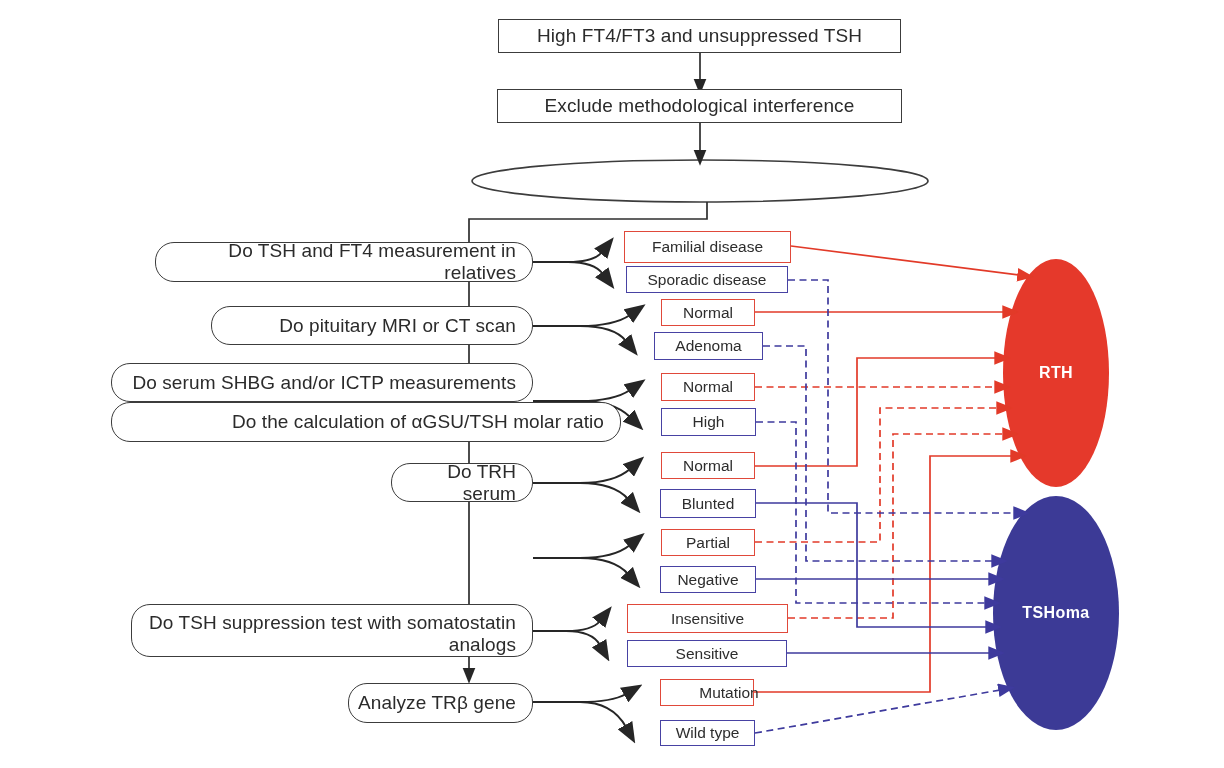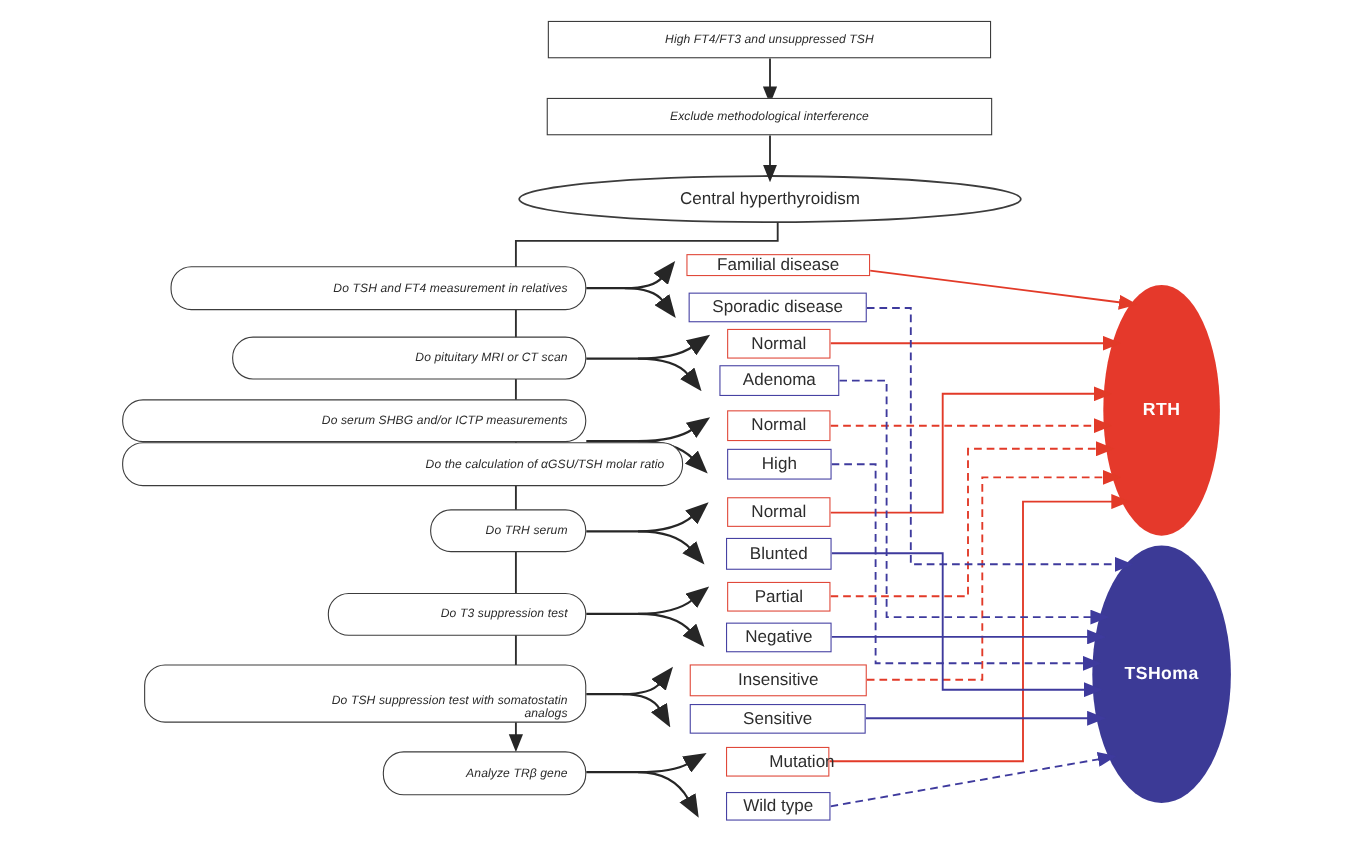--- a/index.html
+++ b/index.html
@@ -4,21 +4,21 @@
 <style>
   html,body{margin:0;padding:0;background:#ffffff;}
   #canvas{
     position:relative;width:1224px;height:768px;background:#ffffff;
     font-family:"Liberation Sans","DejaVu Sans",sans-serif;color:#2b2b2b;overflow:hidden;
   }
   #wires{position:absolute;left:0;top:0;z-index:1;}
   .box{
     position:absolute;background:#ffffff;border:1.6px solid #3c3c3c;
     display:flex;align-items:center;box-sizing:border-box;z-index:2;
-    font-size:11px;line-height:1.15;letter-spacing:.1px;font-style:italic;
+    font-size:19px;line-height:1.15;letter-spacing:.1px;
   }
   .box.center{justify-content:center;text-align:center;}
   .box.right{justify-content:flex-end;text-align:right;padding-right:16px;border-radius:19px;}
   .finding{
     position:absolute;background:#ffffff;display:flex;align-items:center;justify-content:center;
     box-sizing:border-box;z-index:2;font-size:15.5px;color:#2d2d2d;text-align:center;
   }
   .finding.red{border:1.7px solid #e0493a;}
   .finding.blue{border:1.7px solid #4742a3;}
   .oval-label{
@@ -95,35 +95,33 @@
     <path class="bd" d="M 763 346 H 806 V 561 H 993" marker-end="url(#mk-blue)"></path>
     <path class="bd" d="M 756 422 H 796 V 603 H 986" marker-end="url(#mk-blue)"></path>
     <path class="bs" d="M 756 503 H 857 V 627 H 987" marker-end="url(#mk-blue)"></path>
     <path class="bs" d="M 756 579 H 990" marker-end="url(#mk-blue)"></path>
     <path class="bs" d="M 787 653 H 990" marker-end="url(#mk-blue)"></path>
     <path class="bd" d="M 755 733 L 1000 690" marker-end="url(#mk-blue)"></path>
   </svg>
 
   <div class="box center" style="left:498px;top:19px;width:403px;height:34px;">High FT4/FT3 and unsuppressed TSH</div>
   <div class="box center" style="left:497px;top:89px;width:405px;height:34px;">Exclude methodological interference</div>
-  <div class="central-label" style="left:472px;top:161px;width:456px;height:40px;">Central hyperthyroidism</div>
 
   <div class="box right" style="left:155px;top:242px;width:378px;height:40px;">Do TSH and FT4 measurement in relatives</div>
   <div class="box right" style="left:211px;top:306px;width:322px;height:39px;">Do pituitary MRI or CT scan</div>
   <div class="box right" style="left:111px;top:363px;width:422px;height:39px;">Do serum SHBG and/or ICTP measurements</div>
   <div class="box right" style="left:111px;top:402px;width:510px;height:40px;">Do the calculation of αGSU/TSH molar ratio</div>
   <div class="box right" style="left:391px;top:463px;width:142px;height:39px;">Do TRH serum</div>
-  <div class="box right" style="left:298px;top:539px;width:235px;height:39px;">Do T3 suppression test</div>
   <div class="box right" style="left:348px;top:683px;width:185px;height:40px;">Analyze TRβ gene</div>
   <div class="box right twoline" style="left:131px;top:604px;width:402px;height:53px;">
     <span>Do TSH suppression test with somatostatin</span>
     <span>analogs</span>
   </div>
 
-  <div class="finding red" style="left:624px;top:231px;width:167px;height:20px;">Familial disease</div>
+  <div class="finding red" style="left:624px;top:231px;width:167px;height:32px;">Familial disease</div>
   <div class="finding blue" style="left:626px;top:266px;width:162px;height:27px;">Sporadic disease</div>
   <div class="finding red" style="left:661px;top:299px;width:94px;height:27px;">Normal</div>
   <div class="finding blue" style="left:654px;top:332px;width:109px;height:28px;">Adenoma</div>
   <div class="finding red" style="left:661px;top:373px;width:94px;height:28px;">Normal</div>
   <div class="finding blue" style="left:661px;top:408px;width:95px;height:28px;">High</div>
   <div class="finding red" style="left:661px;top:452px;width:94px;height:27px;">Normal</div>
   <div class="finding blue" style="left:660px;top:489px;width:96px;height:29px;">Blunted</div>
   <div class="finding red" style="left:661px;top:529px;width:94px;height:27px;">Partial</div>
   <div class="finding blue" style="left:660px;top:566px;width:96px;height:27px;">Negative</div>
   <div class="finding red" style="left:627px;top:604px;width:161px;height:29px;">Insensitive</div>

